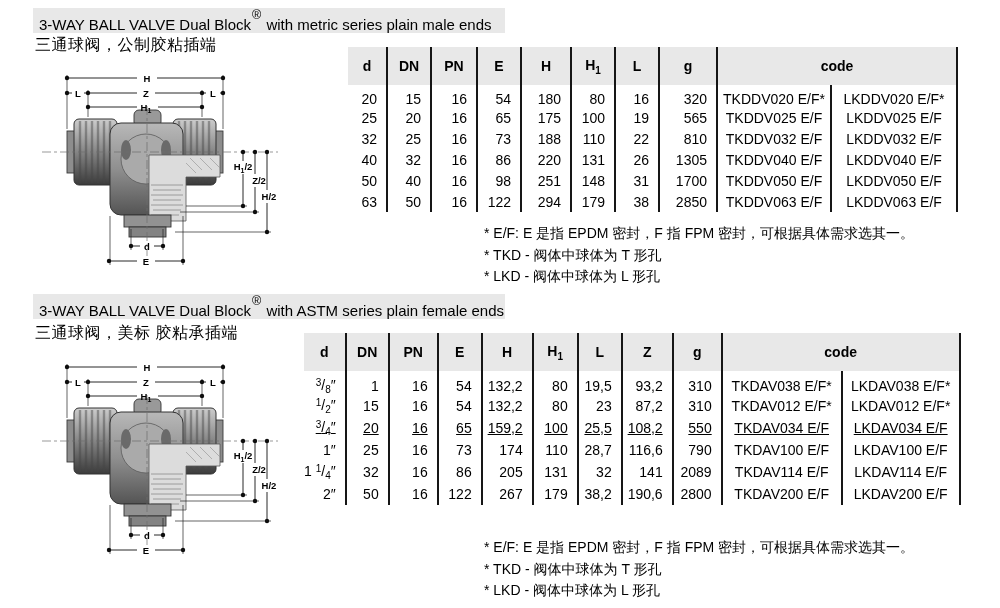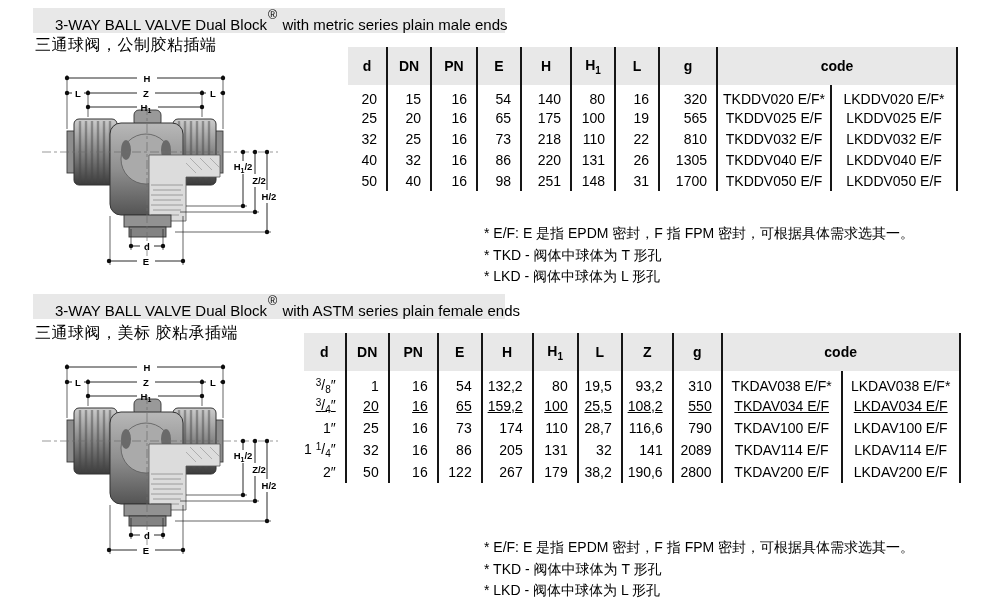--- a/index.html
+++ b/index.html
@@ -1,20 +1,20 @@
 <!DOCTYPE html>
 <html><head>
 <meta charset="utf-8">
 <style>
   *{margin:0;padding:0;box-sizing:border-box}
   html,body{background:#fff}
   body{width:1000px;height:608px;position:relative;overflow:hidden;
        font-family:"Liberation Sans","DejaVu Sans",sans-serif;color:#000}
   .abs{position:absolute}
-  .titlebar{background:#e8e8e8;height:25px;line-height:25px;padding-left:22px;
+  .titlebar{background:#e8e8e8;height:25px;line-height:25px;padding-left:6px;
             font-size:15px;white-space:nowrap;width:472px}
   .reg{font-size:12.5px;position:relative;top:-5px;padding:0 1px}
   .zh{font-size:16px;white-space:nowrap;letter-spacing:.5px}
   table{position:absolute;border-collapse:separate;border-spacing:0;
         table-layout:fixed;font-size:14px}
   th,td{border-right:2px solid #161616;white-space:nowrap;overflow:visible}
   th{background:#e8e8e8;font-weight:bold;text-align:center;vertical-align:middle;padding:0}
   th sub{font-size:10px}
   td.num{text-align:right;padding-right:9px}
   td.code{text-align:center;padding:0 2px}
@@ -133,21 +133,21 @@
           <th>g</th>
           <th colspan="2">code</th>
         </tr>
       </thead>
       <tbody>
         <tr style="height: 21px;">
           <td class="num first">20</td>
           <td class="num first">15</td>
           <td class="num first">16</td>
           <td class="num first">54</td>
-          <td class="num first">140</td>
+          <td class="num first">180</td>
           <td class="num first">80</td>
           <td class="num first">16</td>
           <td class="num first">320</td>
           <td class="code first">TKDDV020 E/F*</td>
           <td class="code first">LKDDV020 E/F*</td>
         </tr>
         <tr style="height: 21px;">
           <td class="num">25</td>
           <td class="num">20</td>
           <td class="num">16</td>
@@ -157,21 +157,21 @@
           <td class="num">19</td>
           <td class="num">565</td>
           <td class="code">TKDDV025 E/F</td>
           <td class="code">LKDDV025 E/F</td>
         </tr>
         <tr style="height: 21px;">
           <td class="num">32</td>
           <td class="num">25</td>
           <td class="num">16</td>
           <td class="num">73</td>
-          <td class="num">218</td>
+          <td class="num">188</td>
           <td class="num">110</td>
           <td class="num">22</td>
           <td class="num">810</td>
           <td class="code">TKDDV032 E/F</td>
           <td class="code">LKDDV032 E/F</td>
         </tr>
         <tr style="height: 21px;">
           <td class="num">40</td>
           <td class="num">32</td>
           <td class="num">16</td>
@@ -187,20 +187,32 @@
           <td class="num">50</td>
           <td class="num">40</td>
           <td class="num">16</td>
           <td class="num">98</td>
           <td class="num">251</td>
           <td class="num">148</td>
           <td class="num">31</td>
           <td class="num">1700</td>
           <td class="code">TKDDV050 E/F</td>
           <td class="code">LKDDV050 E/F</td>
+        </tr>
+        <tr style="height: 21px;">
+          <td class="num">63</td>
+          <td class="num">50</td>
+          <td class="num">16</td>
+          <td class="num">122</td>
+          <td class="num">294</td>
+          <td class="num">179</td>
+          <td class="num">38</td>
+          <td class="num">2850</td>
+          <td class="code">TKDDV063 E/F</td>
+          <td class="code">LKDDV063 E/F</td>
         </tr>
       </tbody>
     </table>
 
   <div class="notes" style="left:484px;top:223px">
       <div>* E/F: E 是指 EPDM 密封，F 指 FPM 密封，可根据具体需求选其一。</div>
       <div>* TKD - 阀体中球体为 T 形孔</div>
       <div>* LKD - 阀体中球体为 L 形孔</div>
     </div>
 </div>
@@ -248,20 +260,33 @@
           <td class="num first">16</td>
           <td class="num first">54</td>
           <td class="num first">132,2</td>
           <td class="num first">80</td>
           <td class="num first">19,5</td>
           <td class="num first">93,2</td>
           <td class="num first">310</td>
           <td class="code first">TKDAV038 E/F*</td>
           <td class="code first">LKDAV038 E/F*</td>
         </tr>
+        <tr style="height: 22px;">
+          <td class="num"><sup>1</sup>/<sub>2</sub>″</td>
+          <td class="num">15</td>
+          <td class="num">16</td>
+          <td class="num">54</td>
+          <td class="num">132,2</td>
+          <td class="num">80</td>
+          <td class="num">23</td>
+          <td class="num">87,2</td>
+          <td class="num">310</td>
+          <td class="code">TKDAV012 E/F*</td>
+          <td class="code">LKDAV012 E/F*</td>
+        </tr>
         <tr style="height: 22px; text-decoration: underline;">
           <td class="num"><sup>3</sup>/<sub>4</sub>″</td>
           <td class="num">20</td>
           <td class="num">16</td>
           <td class="num">65</td>
           <td class="num">159,2</td>
           <td class="num">100</td>
           <td class="num">25,5</td>
           <td class="num">108,2</td>
           <td class="num">550</td>

